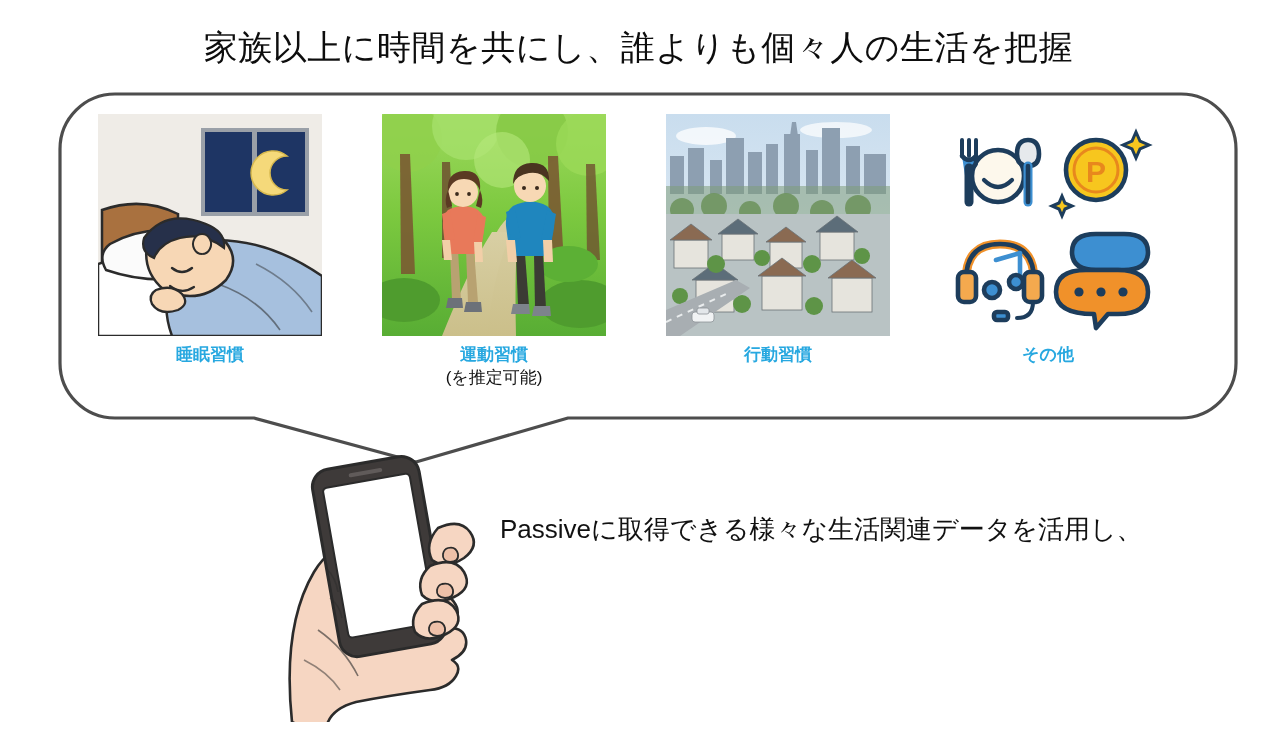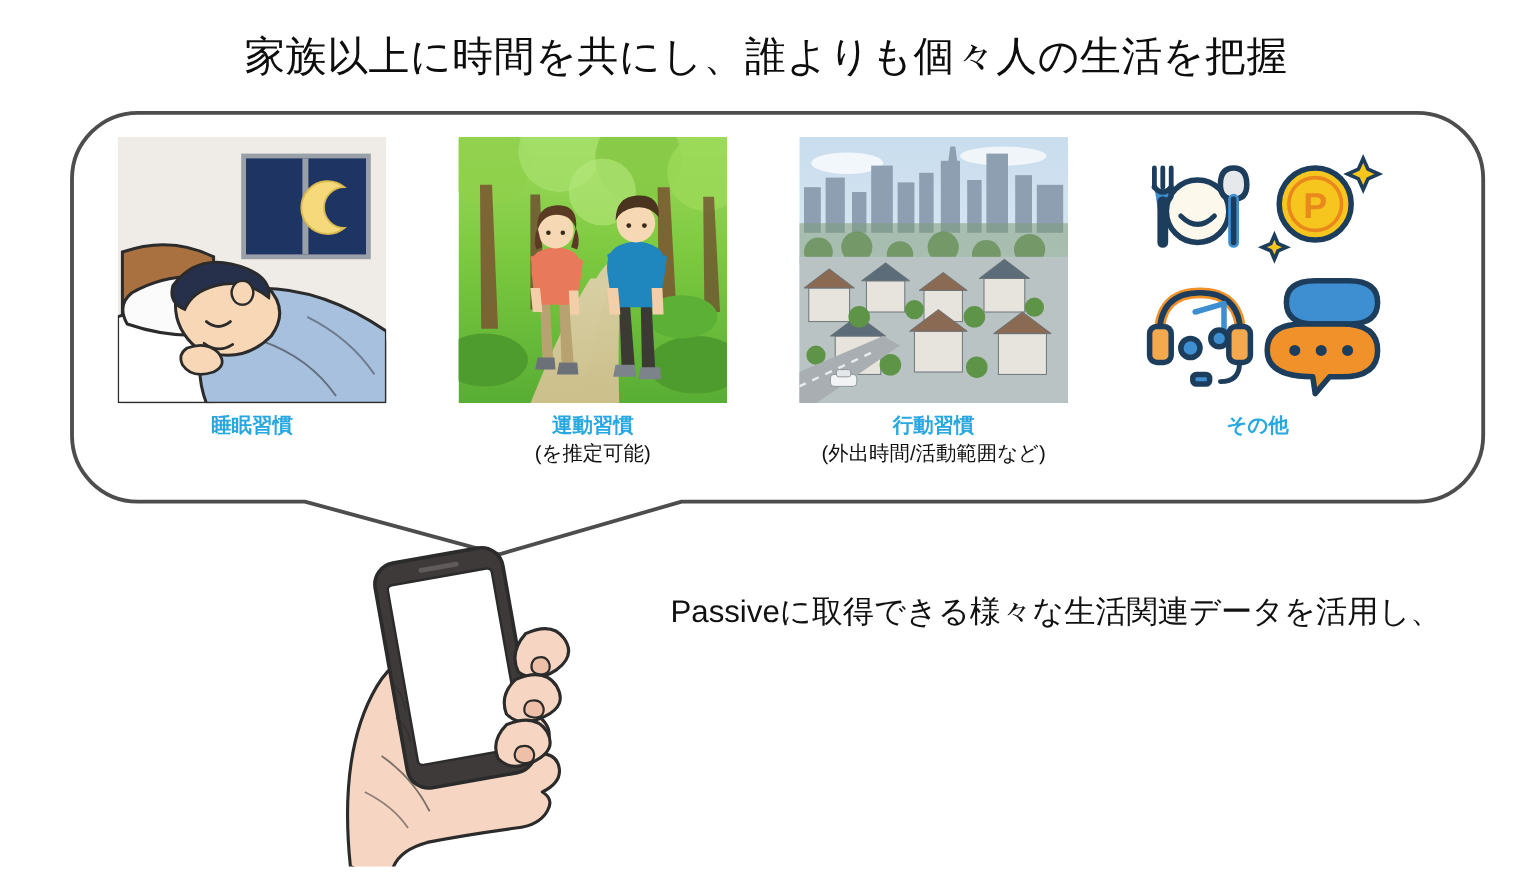--- a/index.html
+++ b/index.html
@@ -108,23 +108,22 @@
     top: 432px;
     width: 280px;
     height: 290px;
   }
   .phone-hand svg { display: block; width: 280px; height: 290px; }
 
   
   .bottom-text {
     position: absolute;
     left: 500px;
-    top: 492px;
+    top: 512px;
     width: 760px;
-    text-align: center;
   }
   .bt-line1 {
     font-size: 26px;
     line-height: 34px;
     color: #111111;
     font-weight: 400;
     white-space: nowrap;
   }
   .bt-line2 {
     font-size: 26px;
@@ -344,21 +343,20 @@
             <path d="M 0 196 l 70 -30 l 14 8 l -70 48 l -14 0 Z" fill="#a8aeb2"></path>
             <path d="M 0 208 L 60 180" stroke="#e9eced" stroke-width="2" fill="none" stroke-dasharray="6 6"></path>
 
             <g>
               <rect x="26" y="198" width="22" height="10" rx="3" fill="#f1f3f4" stroke="#8d9398" stroke-width="0.8"></rect>
               <rect x="31" y="194" width="12" height="6" rx="2" fill="#e3e7ea" stroke="#8d9398" stroke-width="0.8"></rect>
             </g>
           </svg>
         </div>
         <div class="cap-title">行動習慣</div>
-        <div class="cap-sub">(外出時間/活動範囲など)</div>
       </div>
 
       <div class="panel p4">
         <div class="thumb">
           <svg viewBox="0 0 224 222">
             <rect x="0" y="0" width="224" height="222" fill="#ffffff"></rect>
 
             <g stroke="#1d3d5c" stroke-width="4.6" stroke-linecap="round" stroke-linejoin="round" fill="none">
               <circle cx="62" cy="62" r="26" fill="#fdf8ec"></circle>
               <path d="M 48 66 q 14 14 28 0" stroke-width="4.2"></path>

